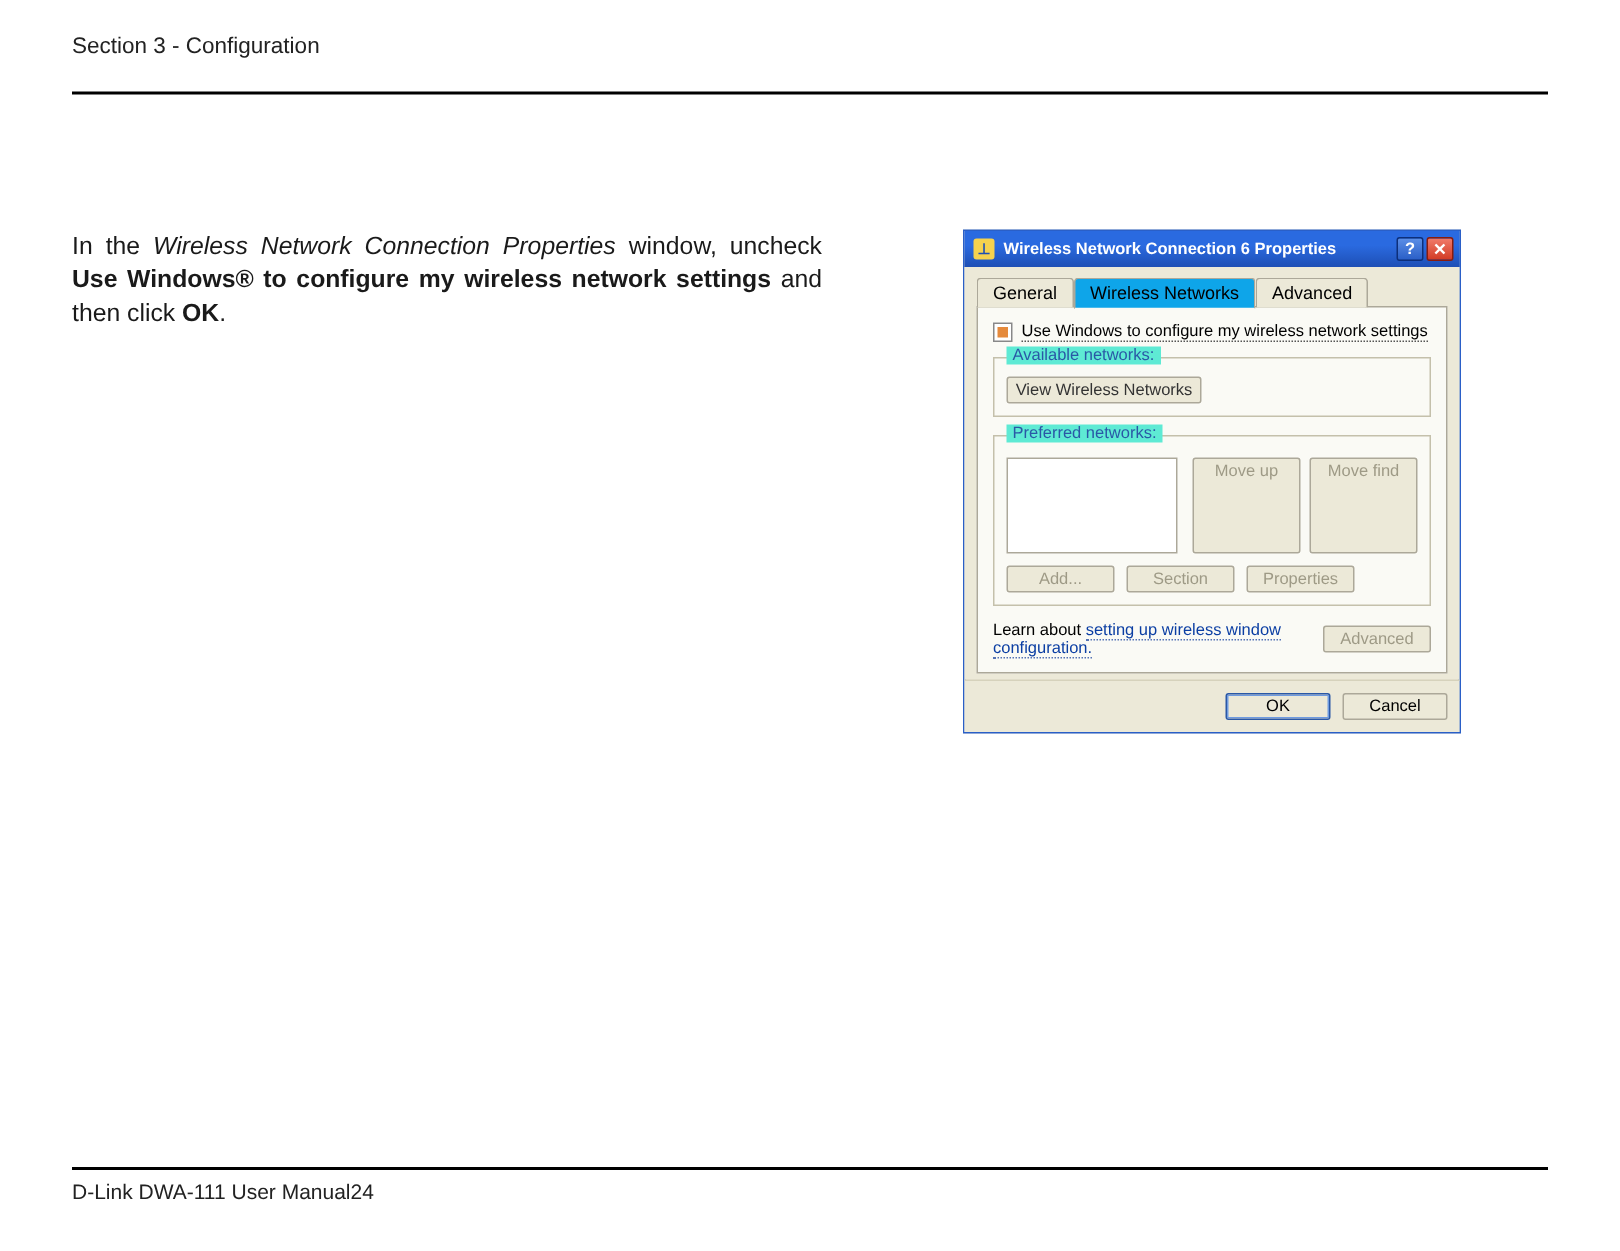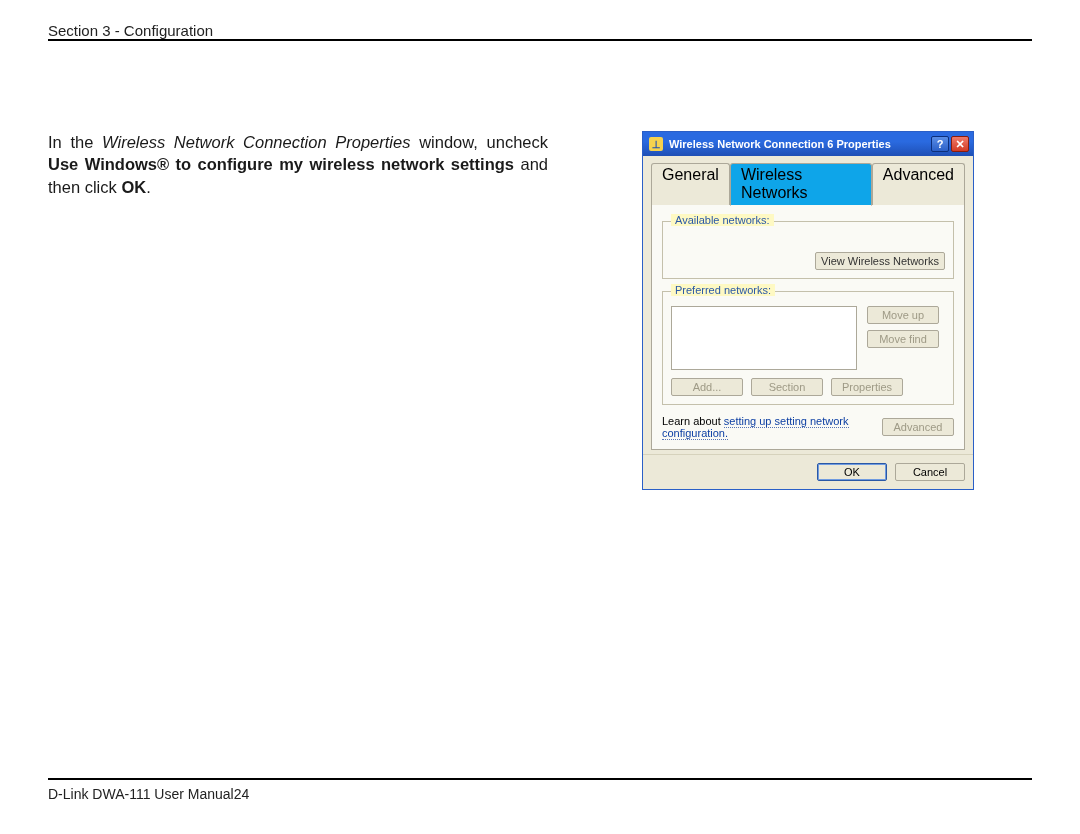--- a/index.html
+++ b/index.html
@@ -6,21 +6,21 @@
   body {
     width: 1080px; height: 834px;
     font-family: Arial, Helvetica, sans-serif;
     background: #fff; color: #000;
     position: relative;
   }
   .page { padding: 22px 48px 0 48px; }
 
   .header-line {
     font-size: 15px; color: #222;
-    padding-bottom: 0;
+    padding-bottom: 22px;
     border-bottom: 2px solid #000;
   }
 
   .content-row {
     display: flex; gap: 36px;
     margin-top: 90px;
   }
   .instruction {
     flex: 0 0 500px;
     font-size: 16.5px;
@@ -58,60 +58,60 @@
     background:linear-gradient(#5b8ee6,#2a5fc7);
     border:1px solid #0d2f7a; border-radius:2px;
     display:flex;align-items:center;justify-content:center;
     color:#fff; font-weight:700; font-size:11px; cursor:pointer;
   }
   .xp-titlebtn.close { background:linear-gradient(#f07b6a,#d23b25); border-color:#8a1c0c; }
 
   .xp-body { padding: 6px 8px 4px 8px; background:#ece9d8; }
   .tabs { display:flex; gap:0; position:relative; top:1px; }
   .tab {
-    font-size:16px; padding: 2px 10px 3px 10px;
+    font-size:12px; padding: 2px 10px 3px 10px;
     border:1px solid #aca899; border-bottom:none;
     background:#ece9d8; border-radius:3px 3px 0 0;
     color:#000; cursor:pointer;
   }
   .tab.active { background:#0ea5e9; position:relative; z-index:2; border-bottom:1px solid #fafaf5; margin-bottom:-1px; }
   .tab-panel {
     border:1px solid #aca899; background:#fafaf5;
     padding:10px 10px 10px 10px;
   }
 
   .chk-row { display:flex; align-items:center; gap:6px; margin-bottom:10px; }
   .xp-checkbox { width:13px; height:13px; border:1px solid #888; background:#fff; display:inline-block; position:relative; }
   .xp-checkbox .dot { width:7px;height:7px;background:#e58a3c;position:absolute;top:2px;left:2px; }
   .dotted-link { border-bottom:1px dotted #555; }
 
   .groupbox {
     border:1px solid #c4c0ab; padding:8px 8px 8px 8px; margin-top:6px;
     position:relative; font-size:11px; color:#333;
   }
   .groupbox .grouplabel {
-    position:absolute; top:-8px; left:8px; background:#fef9c3;
+    position:absolute; top:-8px; left:8px; background:#5eead4;
     padding:0 4px; color:#2a58a6; font-size:11px;
   }
   .groupbox .help-text { color:#333; line-height:1.3; }
 
   .xp-btn {
     font-size:11px; padding:2px 0;
     border:1px solid #aca899; background:#ece9d8;
     text-align:center; cursor:pointer; border-radius:2px;
     min-width:72px;
   }
   .xp-btn.disabled { color:#9e9a86; cursor:default; }
-  .btn-row-right { display:flex; justify-content:flex-end; margin-top:22px; }
+  .btn-row-right { display:flex; justify-content:flex-start; margin-top:4px; }
 
   .pref-listbox {
     width:186px; height:64px; background:#fff;
     border:1px solid #aca899; display:inline-block;
   }
-  .pref-side { display:flex; flex-direction:column; gap:6px; }
+  .pref-side { display:flex; flex-direction:row; gap:6px; }
   .pref-flex { display:flex; gap:10px; margin-top:6px; }
 
   .pref-btnrow { display:flex; gap:8px; margin-top:8px; }
 
   .learn-row { display:flex; justify-content:space-between; align-items:center; margin-top:10px; font-size:11px; }
   .bluelink { color:#0b3ea3; border-bottom:1px dotted #5573b5; cursor:pointer; }
 
   .dlg-footer { background:#ece9d8; padding:8px; display:flex; justify-content:flex-end; gap:8px; border-top:1px solid #d6d2bc; }
   .xp-btn.default { border:1px solid #2a58a6; box-shadow: 0 0 0 1px #6f9be0 inset; }
 
@@ -144,20 +144,26 @@
         </div>
 
         <div class="xp-body">
           <div class="tabs">
             <div class="tab">General</div>
             <div class="tab active">Wireless Networks</div>
             <div class="tab">Advanced</div>
           </div>
 
           <div class="tab-panel">
+            <div class="chk-row">
+              <span class="xp-checkbox">
+                  <span class="dot"></span>
+                </span>
+              <span class="dotted-link">Use Windows to configure my wireless network settings</span>
+            </div>
 
             <div class="groupbox">
               <span class="grouplabel">Available networks:</span>
               <div class="btn-row-right">
                 <div class="xp-btn" style="min-width:130px">View Wireless Networks</div>
               </div>
             </div>
 
             <div class="groupbox" style="margin-top:12px;">
               <span class="grouplabel">Preferred networks:</span>
@@ -170,21 +176,21 @@
               </div>
               <div class="pref-btnrow">
                 <div class="xp-btn disabled">Add...</div>
                 <div class="xp-btn disabled">Section</div>
                 <div class="xp-btn disabled">Properties</div>
               </div>
             </div>
 
             <div class="learn-row">
               <span>
-                <span>Learn about </span><span class="bluelink">setting up setting network configuration.</span>
+                <span>Learn about </span><span class="bluelink">setting up wireless window configuration.</span>
               </span>
               <div class="xp-btn disabled" style="min-width:72px">Advanced</div>
             </div>
           </div>
         </div>
 
         <div class="dlg-footer">
           <div class="xp-btn default" style="min-width:70px">OK</div>
           <div class="xp-btn" style="min-width:70px">Cancel</div>
         </div>

